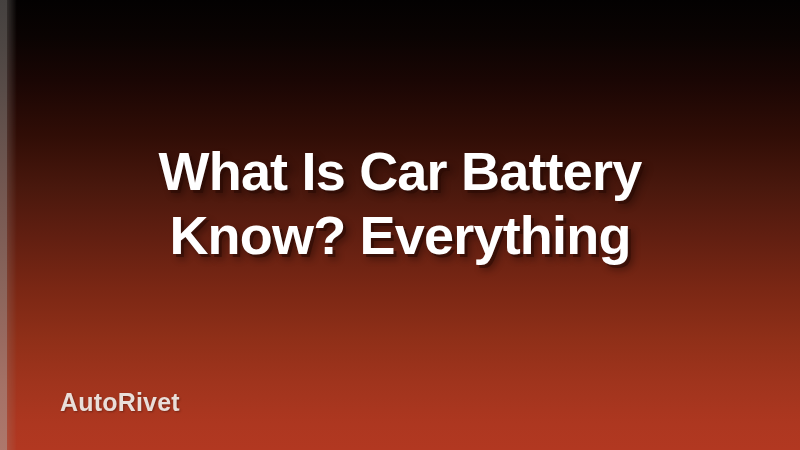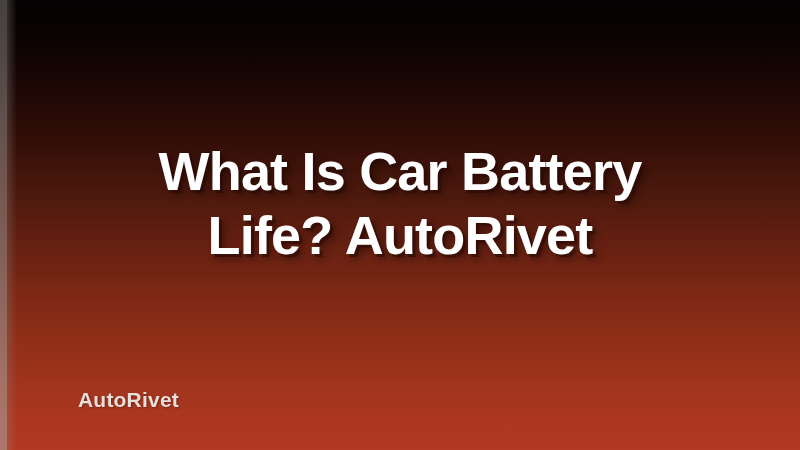--- a/index.html
+++ b/index.html
@@ -97,39 +97,39 @@
     -webkit-font-smoothing: antialiased;
   }
   #headline .hl-line {
     display: block;
     white-space: nowrap;
   }
 
   
   #brand {
     position: absolute;
-    left: 78px;
+    left: 60px;
     top: 388px;
     font-family: "Liberation Sans", "DejaVu Sans", sans-serif;
     font-weight: 700;
-    font-size: 21px;
+    font-size: 25px;
     letter-spacing: 0.2px;
     color: #e9ded9;
     text-shadow: 1px 1px 2px rgba(60, 18, 8, 0.45);
     -webkit-font-smoothing: antialiased;
   }
 </style>
 </head>
 <body>
 
 <div id="banner">
 
   <div id="edge-strip"></div>
   <div id="edge-strip-fade"></div>
 
   <h1 id="headline">
     <span class="hl-line">What Is Car Battery</span>
-    <span class="hl-line">Life? AutoRivet</span>
+    <span class="hl-line">Know? Everything</span>
   </h1>
 
   <div id="brand">AutoRivet</div>
 
 </div>
 
 </body></html>

